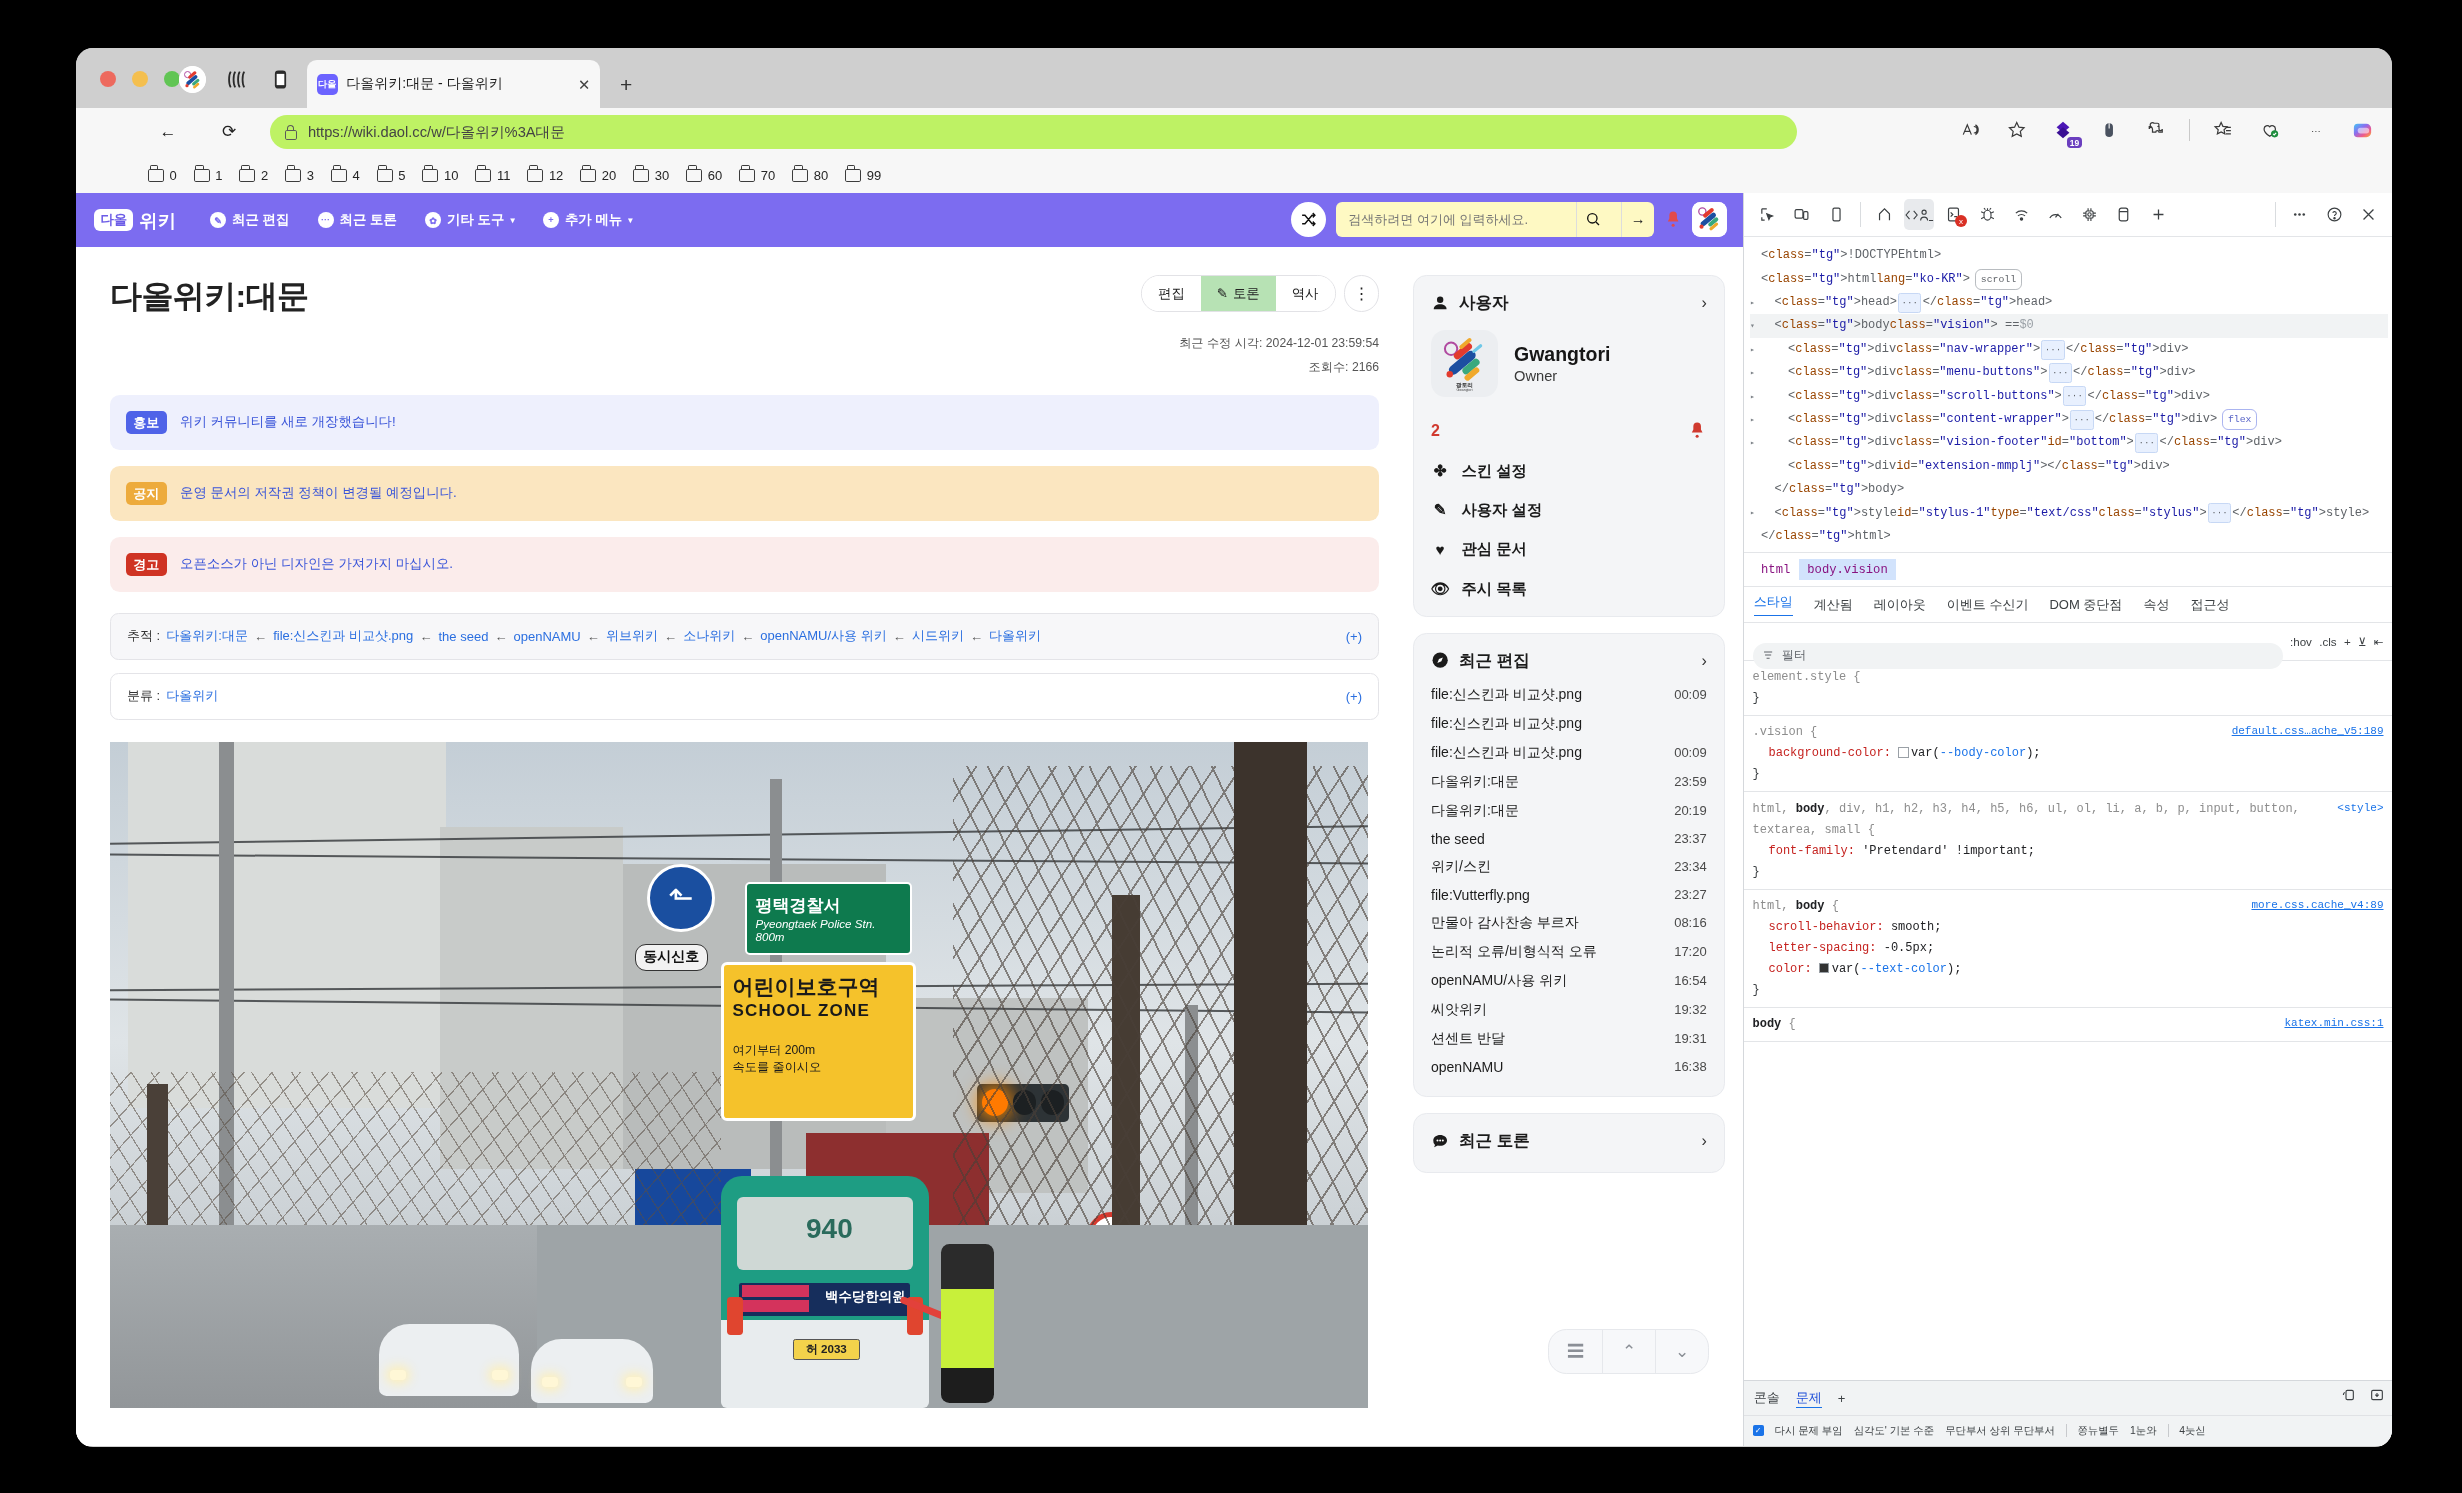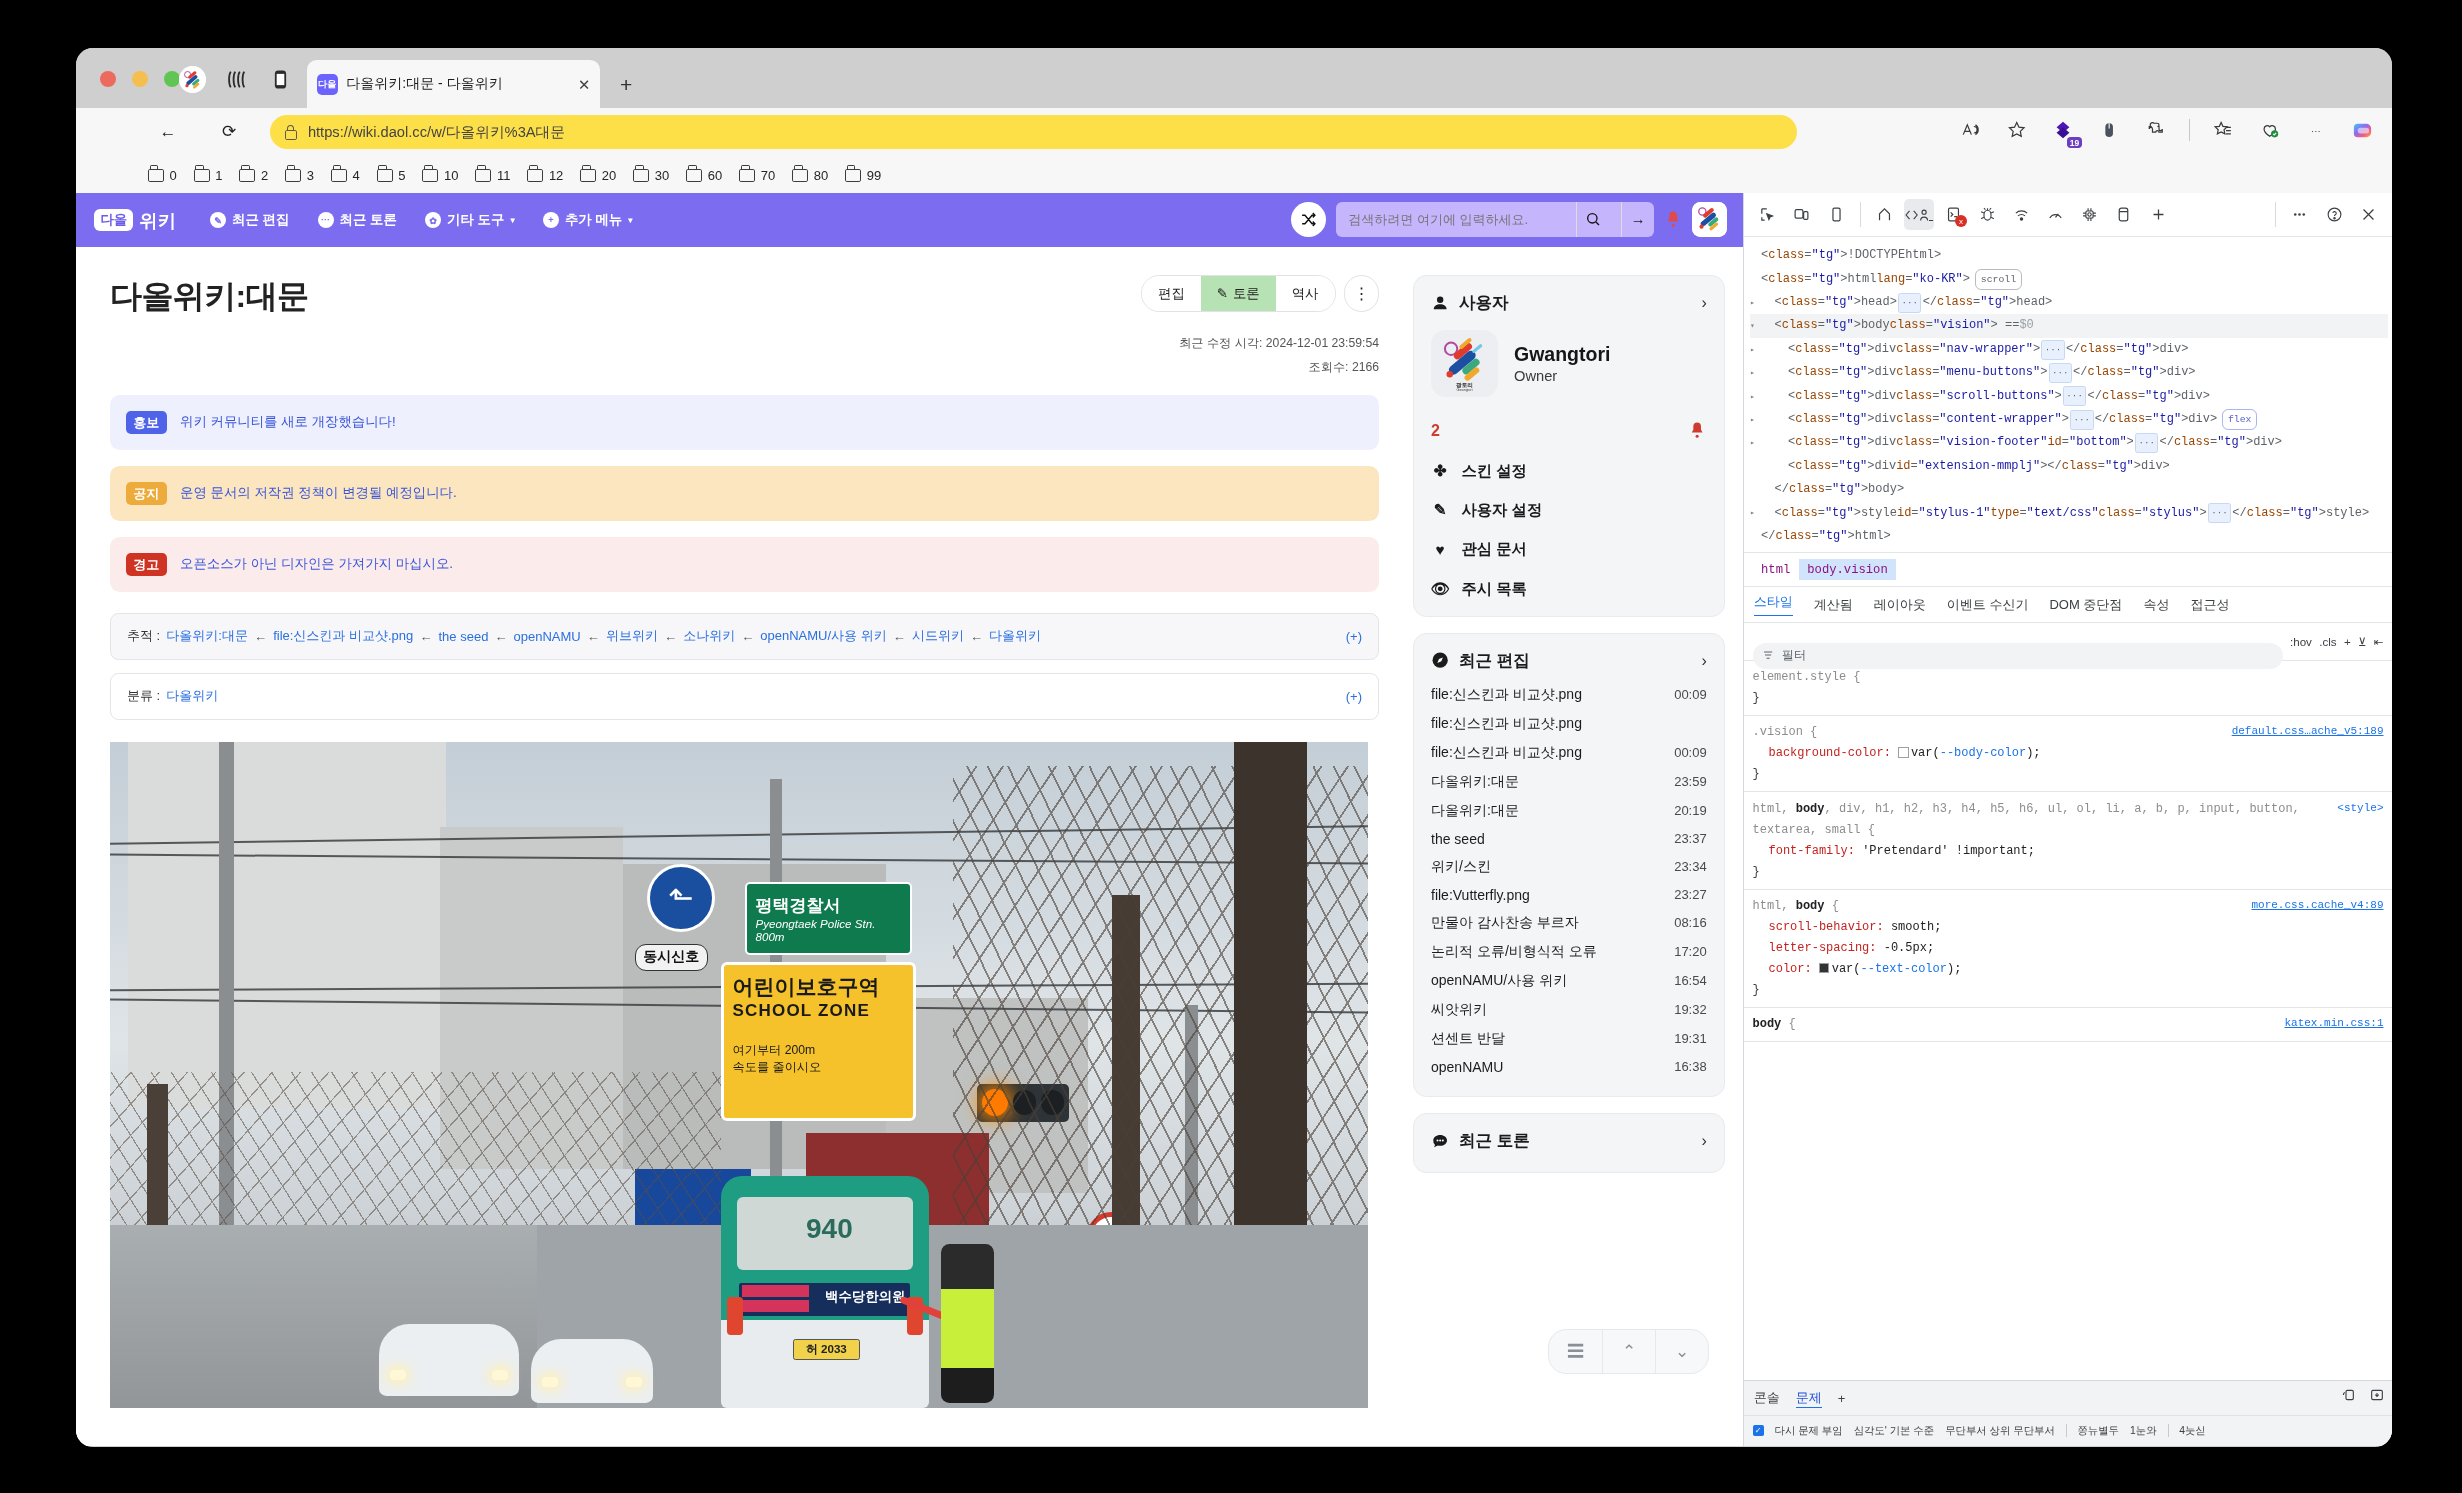--- a/index.html
+++ b/index.html
@@ -44,21 +44,21 @@
   .tabclose{ font-size:14.7px; color:#444; cursor:pointer; }
   .newtab{ position:absolute; left:544px; top:26px; font-size:21px; color:#333; line-height:1; }
 
   
   .toolbar{ position:relative; height:48px; background:#f7f7f7; }
   .nav-btn{ position:absolute; top:9.8px; width:28px;height:28px; display:flex;align-items:center;justify-content:center; color:#222; font-size:17px;}
   .back{ left:78px; }
   .reload{ left:139px; }
   .omnibox{
     position:absolute; left:194px; top:7.3px; width:1527px; height:34px;
-    background:#fde047; border-radius:17px; display:flex; align-items:center; padding:0 14.7px; gap:11px;
+    background:#bef264; border-radius:17px; display:flex; align-items:center; padding:0 14.7px; gap:11px;
   }
   .lock{ width:12.2px;height:14.7px; position:relative; flex:none; }
   .lock .body{ position:absolute; bottom:0; width:12.2px;height:9.2px; border:1.2px solid #5a5a5a; border-radius:1.8px;}
   .lock .sh{ position:absolute; top:0; left:2.4px; width:7.3px;height:6.1px;border:1.2px solid #5a5a5a;border-bottom:none;border-radius:3.7px 3.7px 0 0;}
   .url{ font-size:14.7px; color:#444; }
   .tb-right{ position:absolute; right:16px; top:8.5px; display:flex; align-items:center; gap:19.5px; }
   .ticon{ width:27px;height:27px; display:flex;align-items:center;justify-content:center; color:#3a3a3a; }
   .divider-v{ width:1.2px; height:22px; background:#c9c9c9; }
   .ext-badge{ position:relative; }
   .ext-badge .num{
@@ -102,21 +102,21 @@
     width:16px;height:16px;border-radius:50%; background:#fff; color:#7c6cf0;
     display:flex;align-items:center;justify-content:center;font-size:9.2px; font-weight:700;
   }
   .caret{ font-size:8.5px; }
   .navright{ position:absolute; right:16px; top:8.5px; display:flex; align-items:center; gap:9.8px; }
   .shuffle{
     width:35px;height:35px;border-radius:17.7px;background:#fff;color:#222;
     display:flex;align-items:center;justify-content:center;font-size:16px; cursor:pointer;
   }
   .searchbox{
-    width:318px;height:35px;background:#c4b5fd;border-radius:6.1px;display:flex;align-items:center;
+    width:318px;height:35px;background:#fef9c3;border-radius:6.1px;display:flex;align-items:center;
     padding-left:12.2px; gap:12px;
   }
   .searchbox input{
     border:none;outline:none;flex:1;font-size:13px;color:#222;background:transparent;
     font-family:"Liberation Sans",sans-serif;
   }
   .sbtn{ width:33px;height:35px; display:flex;align-items:center;justify-content:center;
     border-left:0.9px solid #ddd; color:#222; font-size:14.7px; cursor:pointer;}
   .bell{ color:#e24a4a; font-size:18.3px; cursor:pointer; }
   .avatar-nav{

